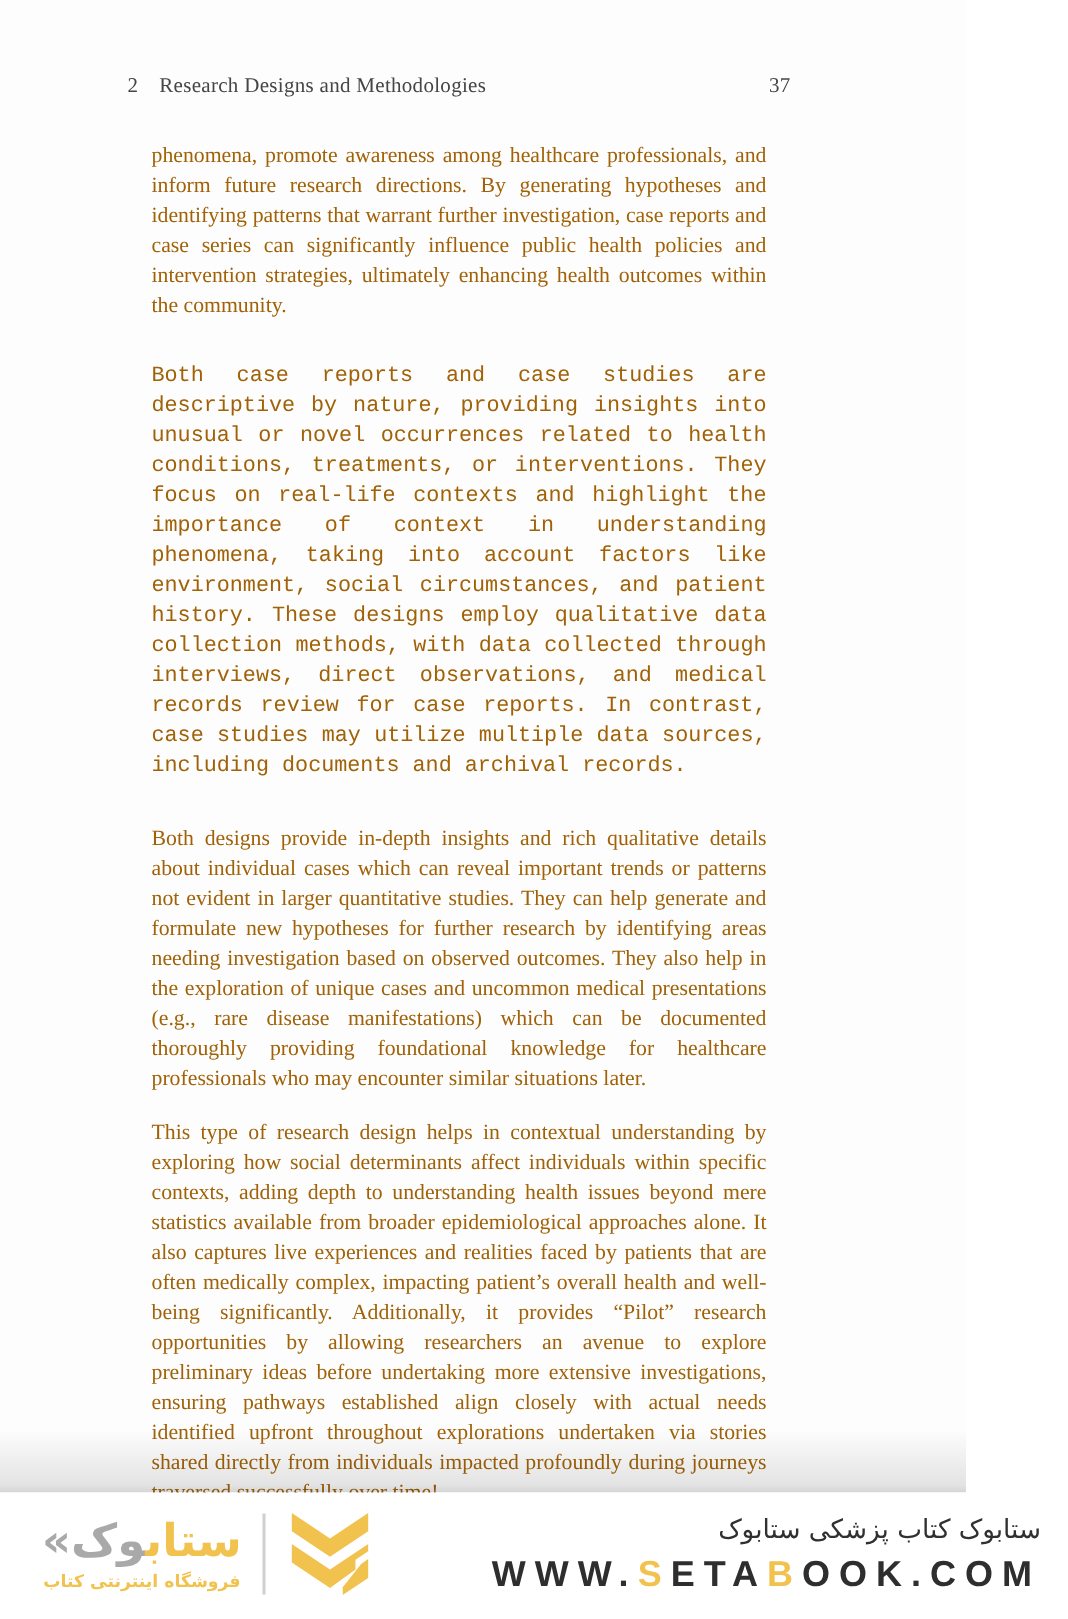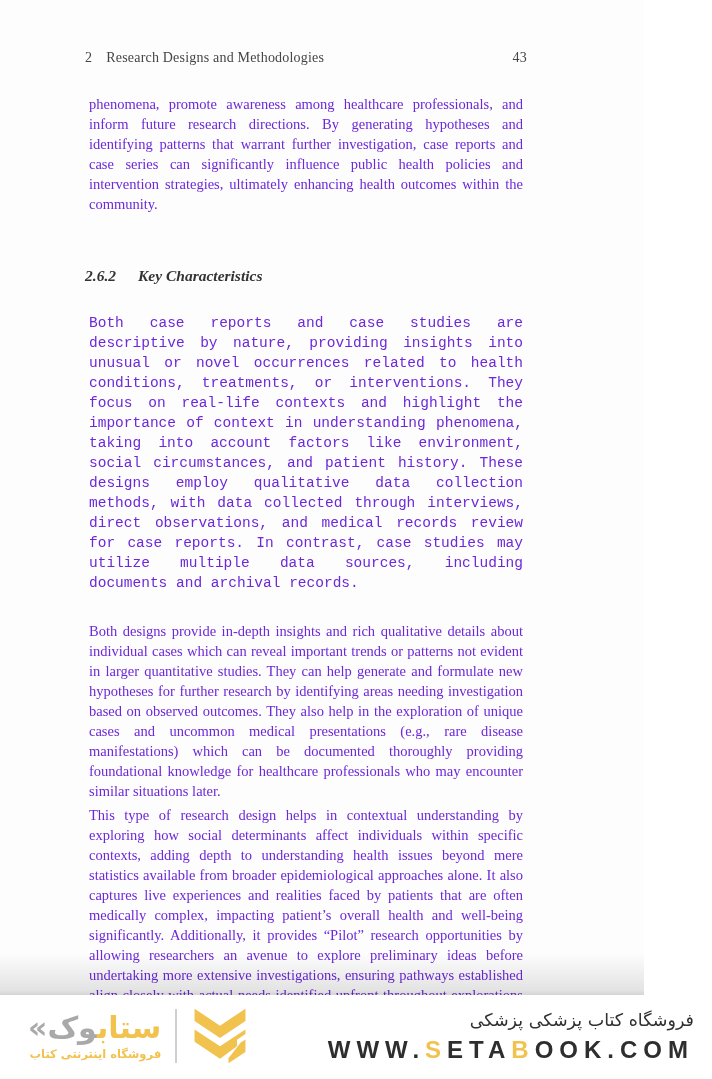--- a/index.html
+++ b/index.html
@@ -17,42 +17,42 @@
     background:linear-gradient(to bottom, rgba(0,0,0,0) 0%, rgba(0,0,0,0.10) 88%, rgba(0,0,0,0.16) 100%);
     pointer-events:none;
   }
   .running-header{
     display:flex;justify-content:space-between;align-items:baseline;
     font-size:14px;color:#454545;letter-spacing:.2px;
   }
   .running-header .chapter-num{margin-right:14px;}
   .body-text{color:#424242;}
   .para{
-    font-size:14.5px;line-height:20px;text-align:justify;margin:4px;
-    color:#6d28d9;
+    font-size:14.5px;line-height:20px;text-align:justify;margin:16px;
+    color:#a16207;
   }
   .para-intro{margin-top:28px;}
   .para-after-heading{margin-top:27px;font-family:Liberation Mono, monospace;}
   .section-heading{
     margin:0;font-size:15.5px;line-height:20px;font-weight:bold;font-style:italic;
     color:#333333;display:flex;
   }
   .section-heading .sec-num{margin-right:22px;}
   .heading-262{margin-top:52px;}
   .heading-263{margin-top:45px;}
   .para-strengths-1{margin-top:28px;}
   .para-strengths-2{margin-top:0;}
   
   .footer{
     position:absolute;left:0;top:995px;width:712px;height:84px;background:#ffffff;
     display:flex;justify-content:space-between;align-items:center;
     box-sizing:border-box;padding:6px 18px 8px 28px;
   }
   .logo-group{display:flex;align-items:center;}
-  .wordmark-block{margin-right:14px;}
+  .wordmark-block{text-align:center;margin-right:14px;}
   .wordmark{
     font-family:"DejaVu Sans", sans-serif;font-size:30px;font-weight:bold;line-height:34px;
     direction:rtl;unicode-bidi:isolate;
   }
   .wordmark .wm-yellow{color:#F2C24E;}
   .wordmark .wm-gray{color:#A9A9A9;}
   .logo-tagline{
     font-family:"DejaVu Sans", sans-serif;font-size:11.5px;color:#F2C24E;
     direction:rtl;margin-top:2px;font-weight:bold;
   }
@@ -74,31 +74,27 @@
 <body>
 
 <div class="screen">
 
   <div class="page">
 
     <div class="running-header">
       <div>
         <span class="chapter-num">2</span><span>Research Designs and Methodologies</span>
       </div>
-      <div>43</div>
+      <div>37</div>
     </div>
 
     <div class="body-text">
 
       <p class="para para-intro">phenomena, promote awareness among healthcare professionals, and inform future research directions. By generating hypotheses and identifying patterns that warrant further investigation, case reports and case series can significantly influence public health policies and intervention strategies, ultimately enhancing health outcomes within the community.</p>
 
-      <h2 class="section-heading heading-262">
-        <span class="sec-num">2.6.2</span>
-        <span>Key Characteristics</span>
-      </h2>
 
       <p class="para para-after-heading">Both case reports and case studies are descriptive by nature, providing insights into unusual or novel occurrences related to health conditions, treatments, or interventions. They focus on real-life contexts and highlight the importance of context in understanding phenomena, taking into account factors like environment, social circumstances, and patient history. These designs employ qualitative data collection methods, with data collected through interviews, direct observations, and medical records review for case reports. In contrast, case studies may utilize multiple data sources, including documents and archival records.</p>
 
 
       <p class="para para-strengths-1">Both designs provide in-depth insights and rich qualitative details about individual cases which can reveal important trends or patterns not evident in larger quantitative studies. They can help generate and formulate new hypotheses for further research by identifying areas needing investigation based on observed outcomes. They also help in the exploration of unique cases and uncommon medical presentations (e.g., rare disease manifestations) which can be documented thoroughly providing foundational knowledge for healthcare professionals who may encounter similar situations later.</p>
 
       <p class="para para-strengths-2">This type of research design helps in contextual understanding by exploring how social determinants affect individuals within specific contexts, adding depth to understanding health issues beyond mere statistics available from broader epidemiological approaches alone. It also captures live experiences and realities faced by patients that are often medically complex, impacting patient’s overall health and well-being significantly. Additionally, it provides “Pilot” research opportunities by allowing researchers an avenue to explore preliminary ideas before undertaking more extensive investigations, ensuring pathways established align closely with actual needs identified upfront throughout explorations undertaken via stories shared directly from individuals impacted profoundly during journeys traversed successfully over time!</p>
 
     </div>
   </div>
@@ -112,19 +108,19 @@
       </div>
       <div class="logo-divider"></div>
       <svg class="emblem" viewBox="0 0 60 70">
         <polygon points="3,6 30,24 57,6 57,19 30,37 3,19" fill="#F2C24E"></polygon>
         <polygon points="3,28 30,46 57,28 57,33 48,39 48,46 30,59 3,41" fill="#F2C24E"></polygon>
         <polygon points="52,42 57,38.6 57,52 39,64 39,58.5" fill="#F2C24E"></polygon>
       </svg>
     </div>
 
     <div class="footer-right">
-      <div class="store-name">فروشگاه کتاب پزشکی پزشکی</div>
+      <div class="store-name">ستابوک کتاب پزشکی ستابوک</div>
       <div class="website"><span class="seg-dark">WWW.</span><span class="seg-yellow">S</span><span class="seg-dark">ETA</span><span class="seg-yellow">B</span><span class="seg-dark">OOK.COM</span></div>
     </div>
 
   </div>
 
 </div>
 
 </body></html>

